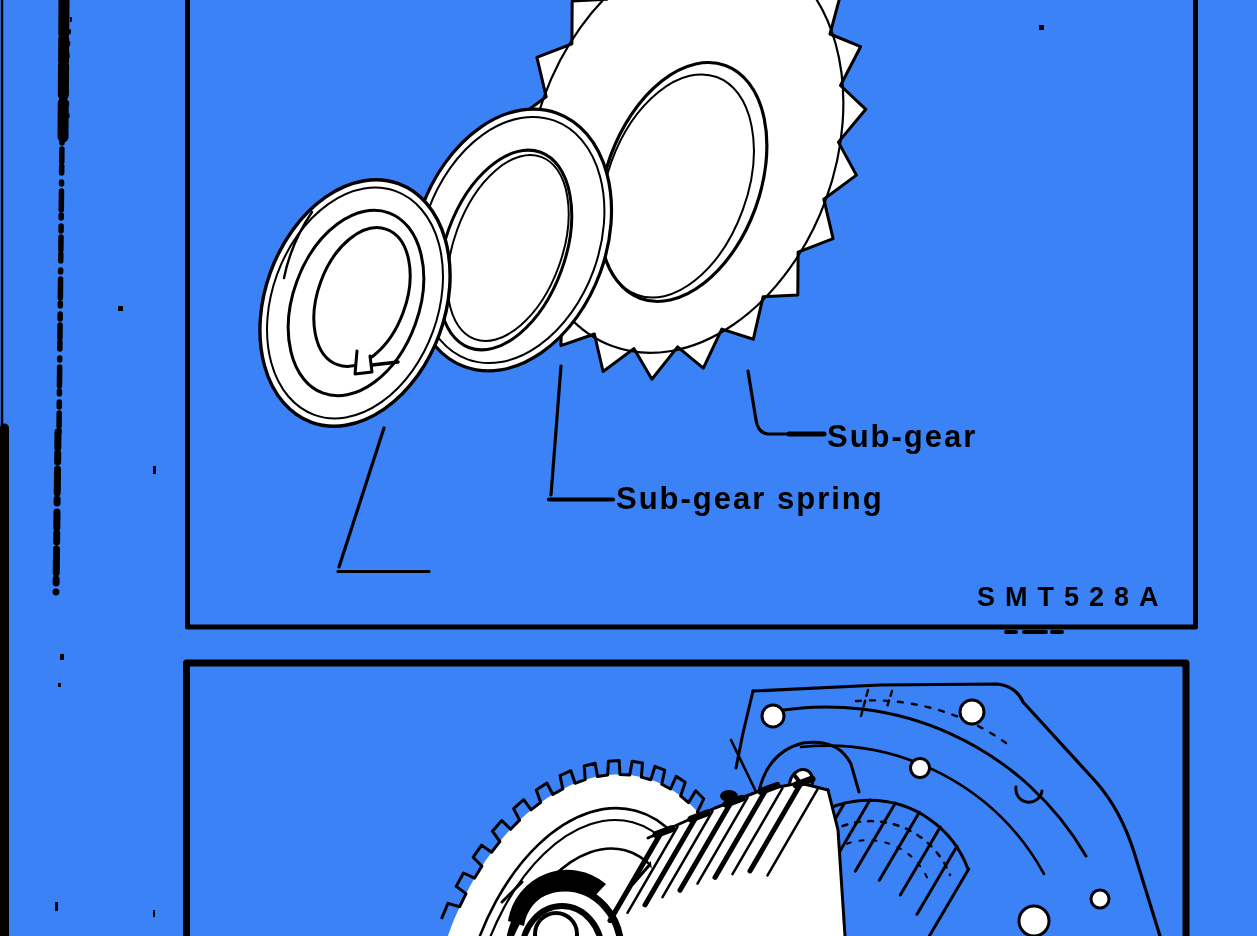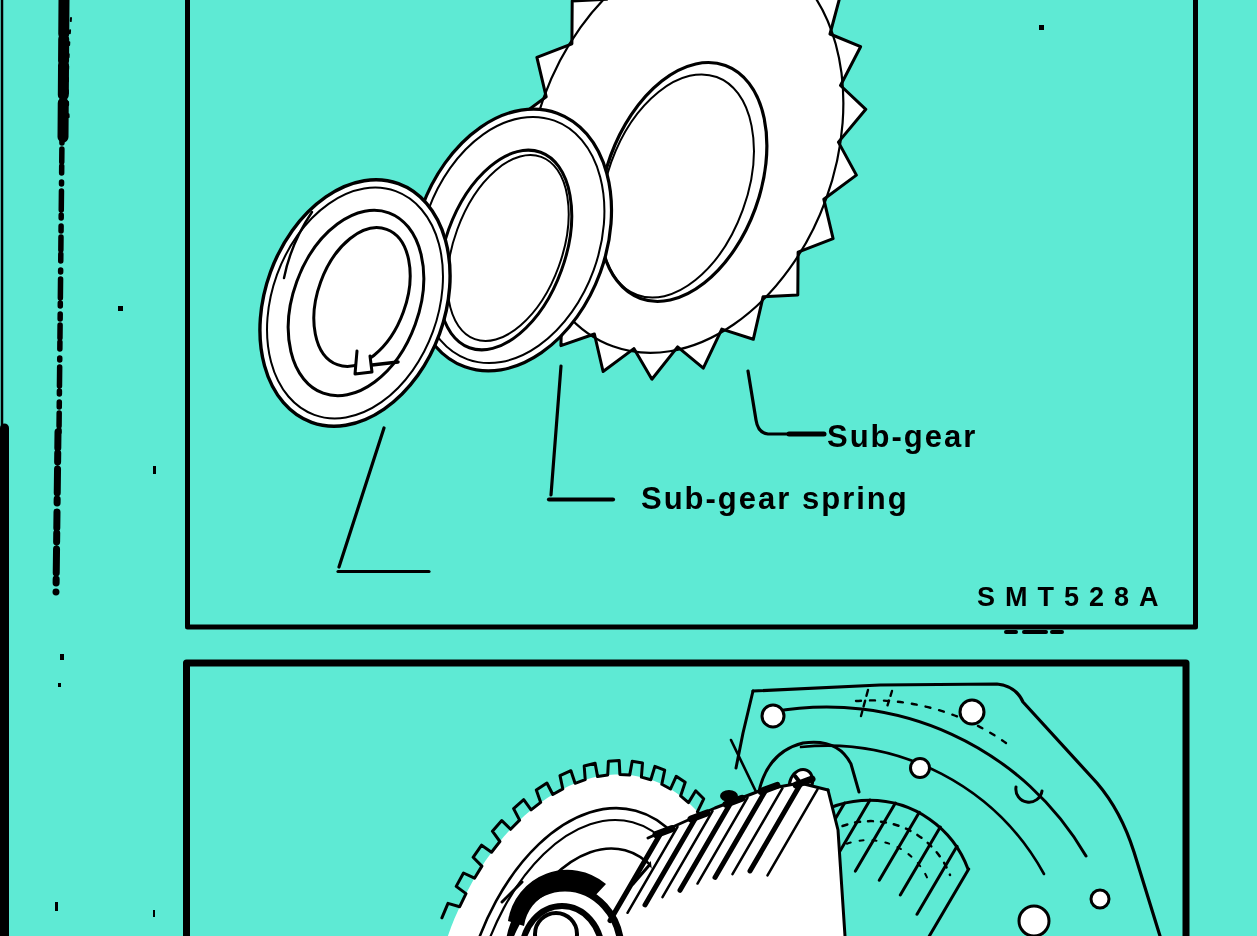--- a/index.html
+++ b/index.html
@@ -1,16 +1,16 @@
 <!DOCTYPE html>
 <html><head>
 <meta charset="utf-8">
 <style>
   html,body{margin:0;padding:0;background:#ffffff;}
-  .page{position:relative;width:1257px;height:936px;background:#5eead4;overflow:hidden;
+  .page{position:relative;width:1257px;height:936px;background:#3b82f6;overflow:hidden;
         font-family:"Liberation Sans", sans-serif;}
   svg{position:absolute;left:0;top:0;}
   .lbl{position:absolute;color:#000;font-weight:600;font-size:31px;letter-spacing:2px;
        line-height:1.1;white-space:nowrap;}
   .code{position:absolute;color:#000;font-weight:600;font-size:27px;letter-spacing:10px;
         line-height:1.1;white-space:nowrap;}
 </style>
 </head>
 <body>
 
@@ -114,17 +114,17 @@
       <path d="M648 838 L715 808 L762 790 L800 783 L828 790" stroke-width="3"></path>
       <path d="M828 790 L838 830 L845 936" stroke-width="3"></path>
       <path id="hatchThin" d="M677.5 826.7910447761194 L627.5 912.7910447761194 M712.5 811.1194029850747 L662.5 897.1194029850747 M747.5 797.5531914893617 L697.5 883.5531914893617 M782.5 788.2236842105264 L732.5 874.2236842105264 M817.5 789.375 L767.5 875.375 " stroke-width="2.5"></path>
       <path id="hatchThick" d="M660 834.6268656716418 L610 920.6268656716418 M695 818.955223880597 L645 904.955223880597 M730 804.2553191489362 L680 890.2553191489362 M765 791.4473684210526 L715 877.4473684210526 M800 785 L750 871 " stroke-width="5"></path>
       <path id="hatchTips" d="M656 834.6268656716418 L672 828.6268656716418 M691 818.955223880597 L707 812.955223880597 M726 804.2553191489362 L742 798.2553191489362 M761 791.4473684210526 L777 785.4473684210526 M796 785 L812 779 " stroke-width="7"></path>
     </g>
   </svg>
 
   <div class="lbl" style="left:827px;top:420px;">Sub-gear</div>
 
-  <div class="lbl" style="left:616px;top:482px;margin-left:25px;">Sub-gear spring</div>
+  <div class="lbl" style="left:616px;top:482px;">Sub-gear spring</div>
 
 
   <div class="code" style="left:977px;top:583px;text-align:right;">SMT528A</div>
 </div>
 
 </body></html>

